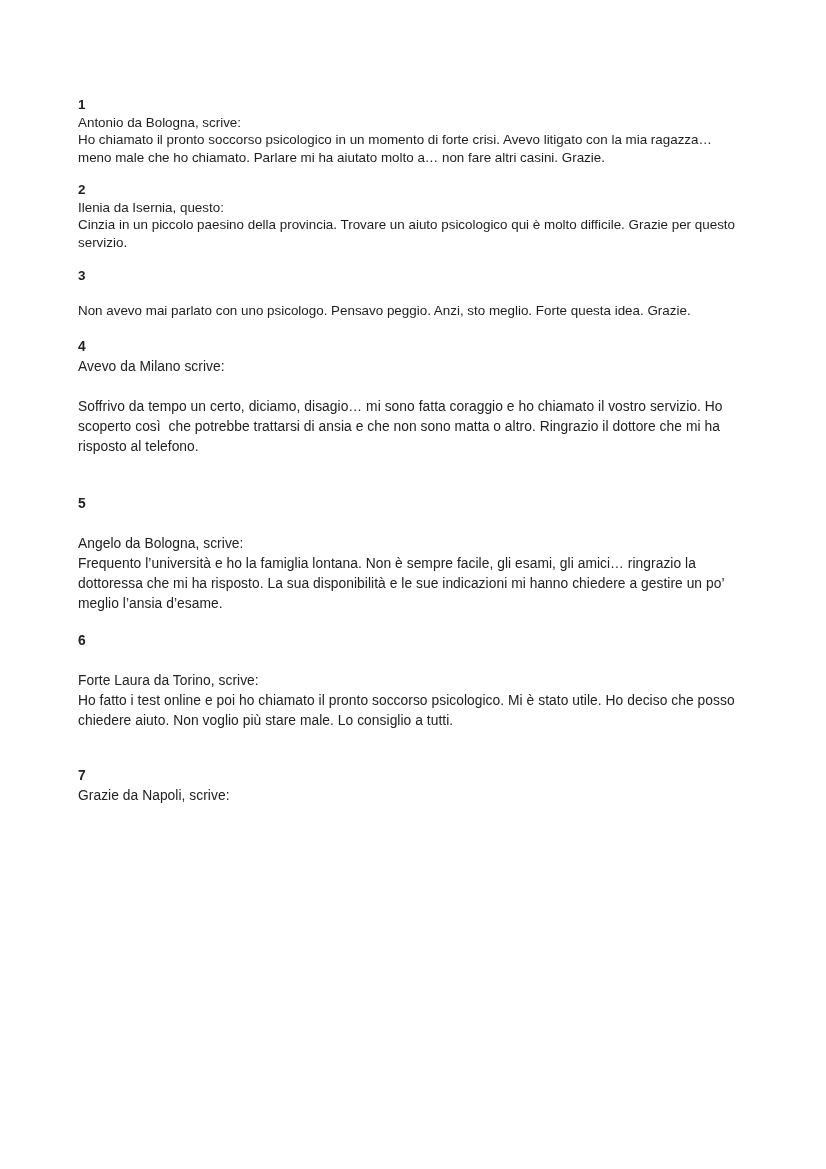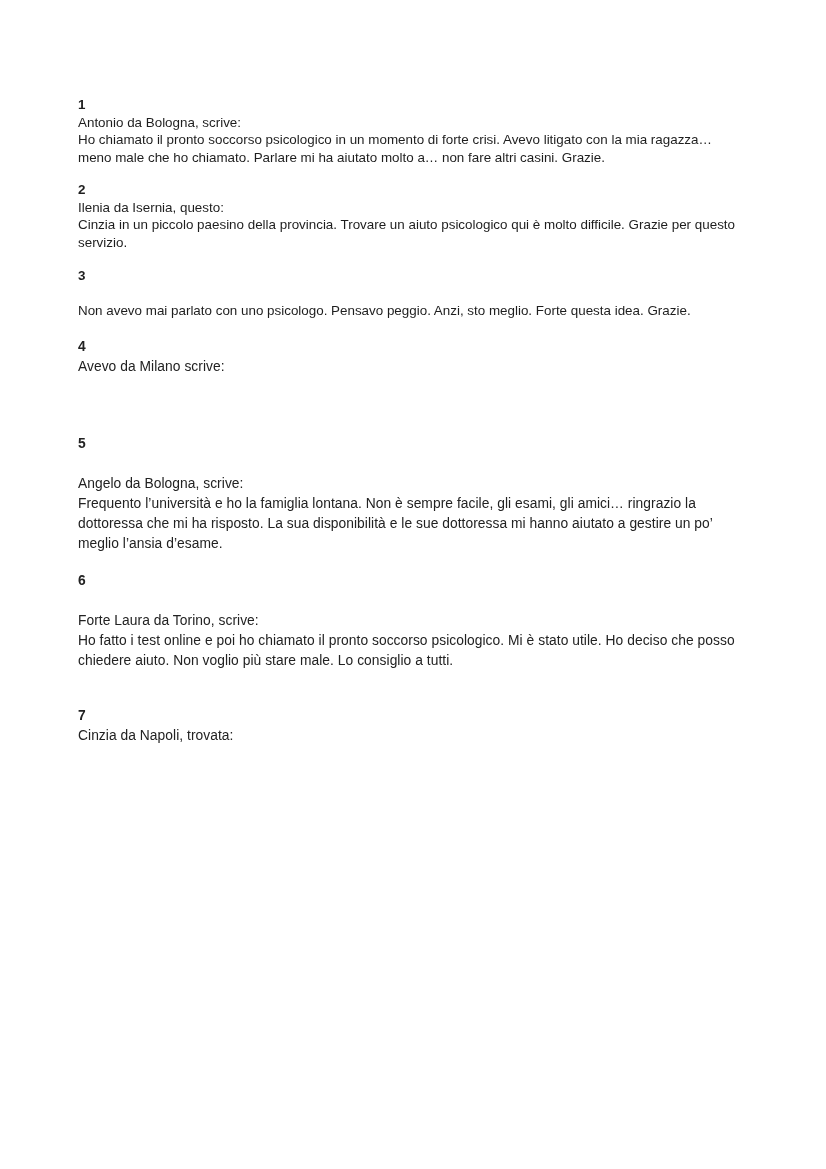--- a/index.html
+++ b/index.html
@@ -64,34 +64,35 @@
   <div class="sec f-a sec-3">
     <p class="num">3</p>
     <div class="blank-a"></div>
     <p>Non avevo mai parlato con uno psicologo. Pensavo peggio. Anzi, sto meglio. Forte questa idea. Grazie.</p>
   </div>
 
   <div class="sec f-c sec-4">
     <p class="num">4</p>
     <p>Avevo da Milano scrive:</p>
     <div class="blank-c"></div>
+    <p>Soffrivo da tempo un certo, diciamo, disagio… mi sono fatta coraggio e ho chiamato il vostro servizio. Ho scoperto così  che potrebbe trattarsi di ansia e che non sono matta o altro. Ringrazio il dottore che mi ha risposto al telefono.</p>
   </div>
 
   <div class="sec f-c sec-5">
     <p class="num">5</p>
     <div class="blank-c"></div>
     <p>Angelo da Bologna, scrive:</p>
-    <p>Frequento l’università e ho la famiglia lontana. Non è sempre facile, gli esami, gli amici… ringrazio la dottoressa che mi ha risposto. La sua disponibilità e le sue dottoressa mi hanno aiutato a gestire un po’ meglio l’ansia d’esame.</p>
+    <p>Frequento l’università e ho la famiglia lontana. Non è sempre facile, gli esami, gli amici… ringrazio la dottoressa che mi ha risposto. La sua disponibilità e le sue indicazioni mi hanno chiedere a gestire un po’ meglio l’ansia d’esame.</p>
   </div>
 
   <div class="sec f-c sec-6">
     <p class="num">6</p>
     <div class="blank-c"></div>
     <p>Forte Laura da Torino, scrive:</p>
     <p>Ho fatto i test online e poi ho chiamato il pronto soccorso psicologico. Mi è stato utile. Ho deciso che posso chiedere aiuto. Non voglio più stare male. Lo consiglio a tutti.</p>
   </div>
 
   <div class="sec f-c sec-7">
     <p class="num">7</p>
-    <p>Cinzia da Napoli, trovata:</p>
+    <p>Grazie da Napoli, scrive:</p>
   </div>
 
 </div>
 
 </body></html>

